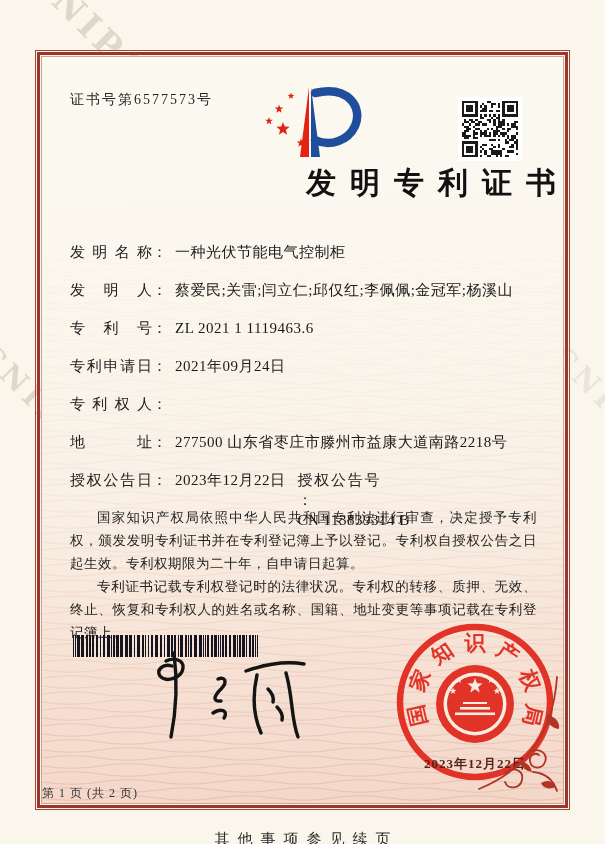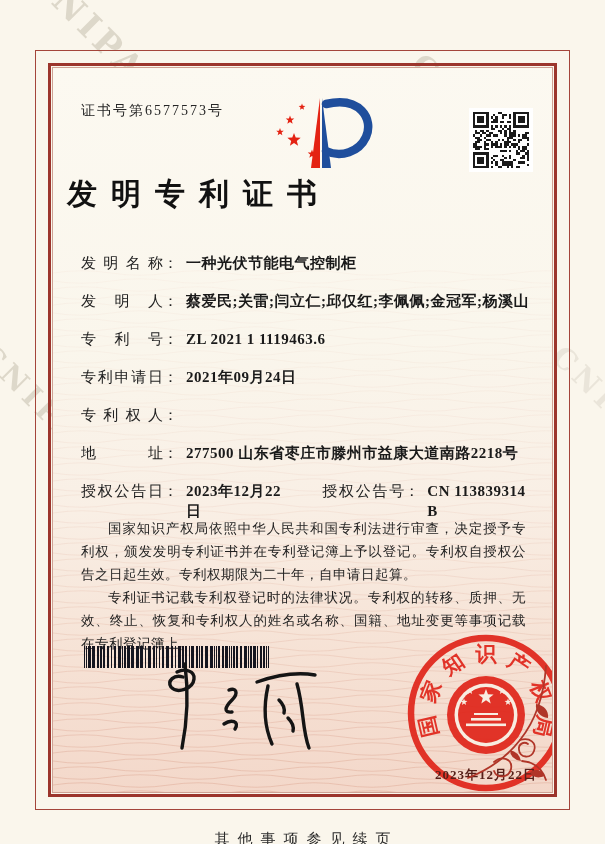--- a/index.html
+++ b/index.html
@@ -19,40 +19,40 @@
     font-weight:bold;
     letter-spacing:5px;
     color:rgba(156,146,124,0.30);
     transform:rotate(45deg);
     pointer-events:none;
     white-space:nowrap;
   }
 
   
   .frame  { position:absolute; left:35px; top:50px; width:535px; height:760px;
-            border:1px solid #a4453a; padding:12px; background:transparent; }
+            border:1px solid #a4453a; padding:1px; background:transparent; }
   .frame2 { width:100%; height:100%; border:3px solid #9c352c; padding:1px; }
   .inner  { width:100%; height:100%; border:1px solid #cfa294; position:relative; overflow:hidden;
             background:linear-gradient(178deg,#fcf9f1 0%,#faf6ec 38%,#f9efe5 60%,#f6e2d5 80%,#f3d7c9 100%); }
   #waves  { position:absolute; left:0; top:0; }
 
   .cert-no { position:absolute; left:28px; top:34px; font-size:14px; letter-spacing:2px; color:#262626; }
 
   .logo { position:absolute; left:215px; top:26px; }
   .qr-box { position:absolute; left:416px; top:40px; width:64px; height:64px; background:#fff; padding:4px; }
 
-  .title { position:absolute; left:0; top:106px; width:100%; text-align:left;
+  .title { position:absolute; left:7px; top:106px; width:100%; text-align:right;
            font-size:30px; font-weight:bold; letter-spacing:14px; text-indent:14px; color:#111; }
 
   .fields { position:absolute; left:28px; right:20px; top:185px; font-size:15px; }
   .frow   { height:38px; display:flex; align-items:flex-start; line-height:20px; }
   .flabel { display:inline-block; width:82px; text-align:justify; text-align-last:justify; color:#222; flex:none; }
   .fcolon { flex:none; margin-right:8px; color:#222; }
-  .fvalue { color:#1a1a1a; letter-spacing:0.5px;font-weight:bold; }
-  .pair2  { margin-left:30px; display:flex; }
+  .fvalue { color:#1a1a1a; letter-spacing:0.5px; }
+  .pair2  { margin-left:12px; display:flex;flex-direction:column; }
 
   .paras { position:absolute; left:28px; right:26px; top:449px;
            font-size:13.5px; line-height:23px; color:#1f1f1f; text-align:justify;font-family:Liberation Serif, serif; }
   .paras p { text-indent:2em; letter-spacing:0.5px; }
 
   .barcode-box { position:absolute; left:31px; top:578px; }
 
   .sign-block { position:absolute; left:34px; top:625px;
                 font-family:"Liberation Sans","DejaVu Sans",sans-serif;
                 font-weight:bold; font-size:15px; color:#222; line-height:26px; }

